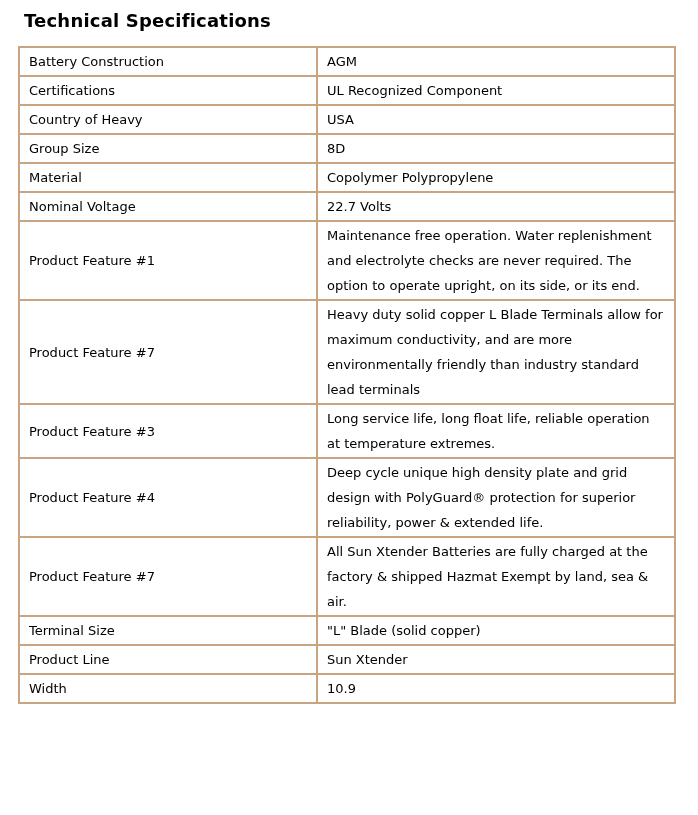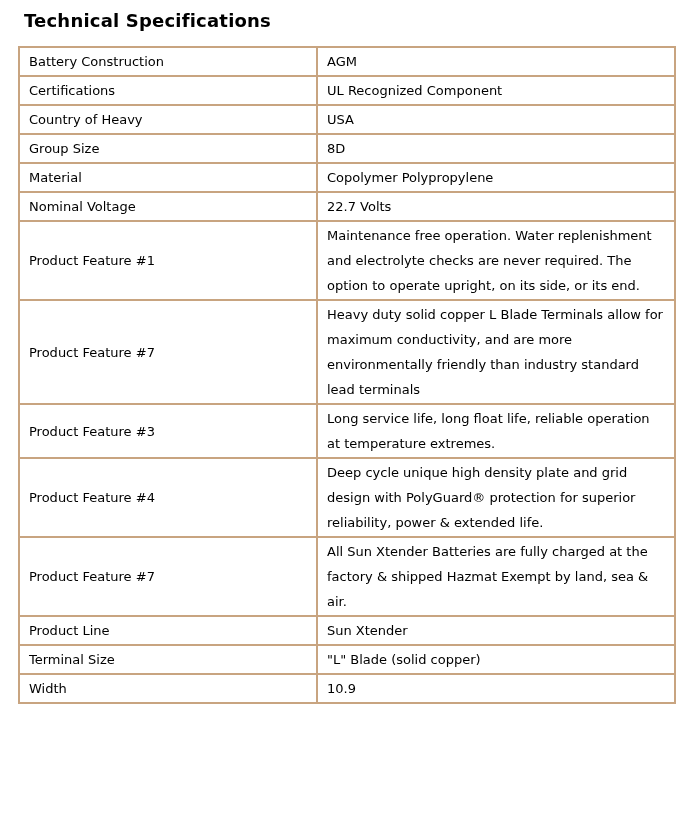--- a/index.html
+++ b/index.html
@@ -96,26 +96,26 @@
       </tr>
       <tr>
         <td>Product Feature #4</td>
         <td>Deep cycle unique high density plate and grid design with PolyGuard® protection for superior reliability, power &amp; extended life.</td>
       </tr>
       <tr>
         <td>Product Feature #7</td>
         <td>All Sun Xtender Batteries are fully charged at the factory &amp; shipped Hazmat Exempt by land, sea &amp; air.</td>
       </tr>
       <tr>
+        <td>Terminal Size</td>
+        <td>"L" Blade (solid copper)</td>
+      </tr>
+      <tr>
         <td>Product Line</td>
         <td>Sun Xtender</td>
-      </tr>
-      <tr>
-        <td>Terminal Size</td>
-        <td>"L" Blade (solid copper)</td>
       </tr>
       <tr>
         <td>Width</td>
         <td>10.9</td>
       </tr>
 
     </tbody>
   </table>
 
 </main>

